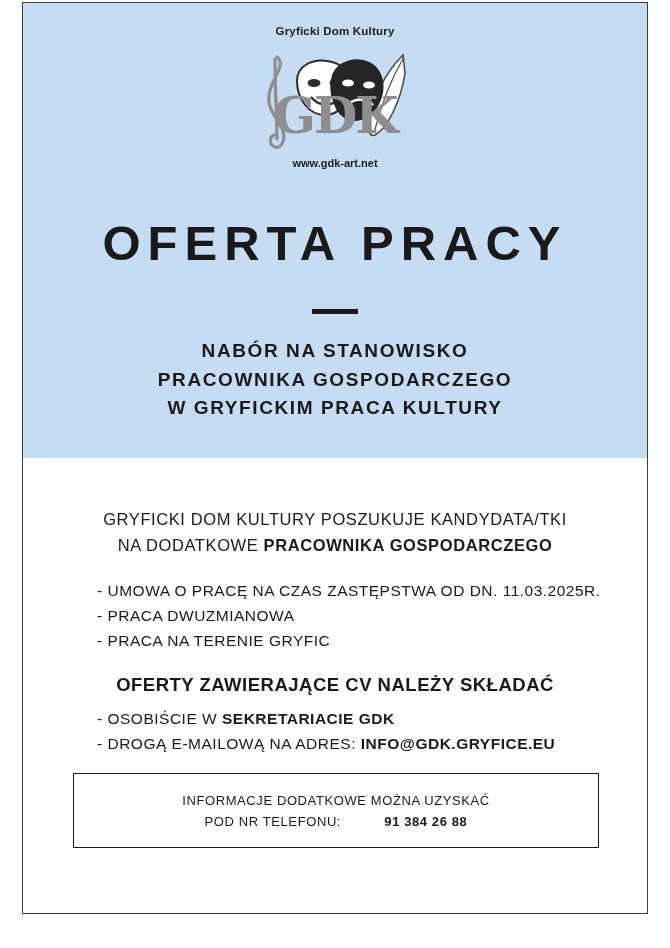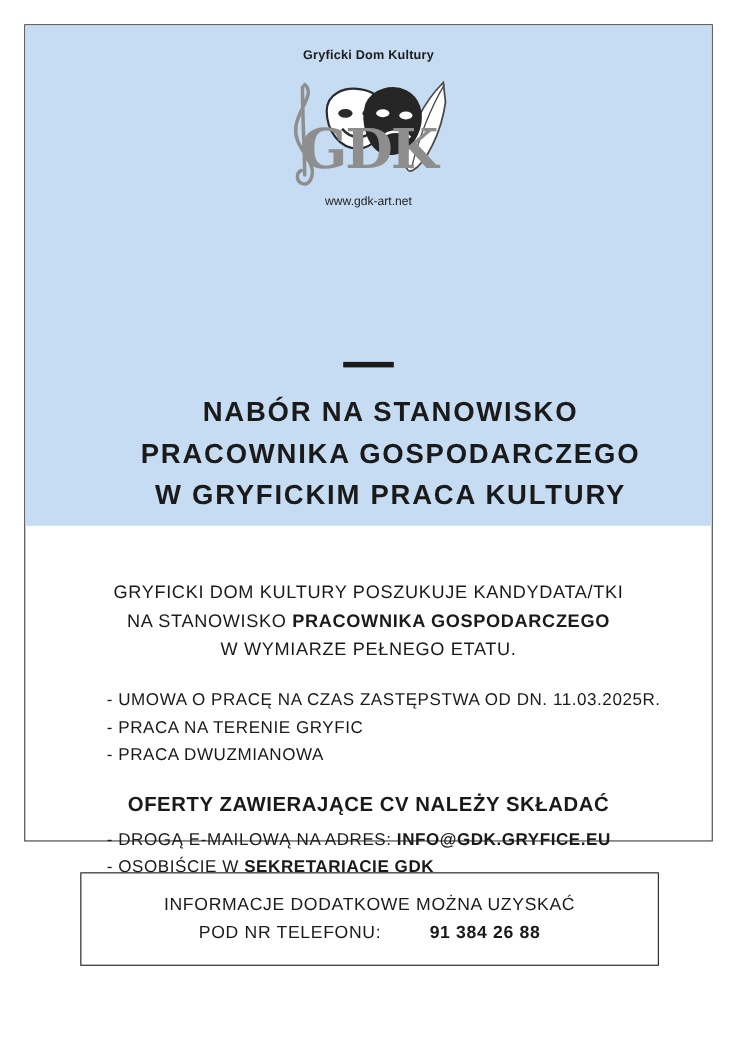--- a/index.html
+++ b/index.html
@@ -13,23 +13,23 @@
     position: relative;
     width: 670px;
     height: 948px;
     background: #ffffff;
     overflow: hidden;
   }
   
   .frame {
     position: absolute;
     left: 22px;
-    top: 22px;
+    top: 2px;
     width: 626px;
-    height: 743px;
+    height: 912px;
     border: 1px solid #3d3d3d;
     background: #ffffff;
   }
   
   .top-band {
     position: absolute;
     left: 0;
     top: 0;
     width: 100%;
     height: 455px;
@@ -69,21 +69,21 @@
     letter-spacing: -2px;
     line-height: 1;
   }
   .logo-url {
     position: absolute;
     left: 0;
     top: 118px;
     width: 200px;
     text-align: center;
     font-size: 11px;
-    font-weight: normal;
+    font-weight: bold;
     color: #1c1c1c;
   }
   
   .headline {
     position: absolute;
     left: 0;
     top: 212px;
     width: 100%;
     text-align: center;
     font-size: 49px;
@@ -99,26 +99,25 @@
     height: 5px;
     margin-left: -23px;
     background: #1a1a1a;
   }
   .subhead {
     position: absolute;
     left: 0;
     top: 334px;
     width: 100%;
     text-align: center;
-    font-size: 25px;
+    font-size: 19px;
     font-weight: bold;
     letter-spacing: 1.6px;
     line-height: 1.5;
     color: #1a1a1a;
-    margin-left: 20px;
   }
   
   .body-area {
     position: absolute;
     left: 0;
     top: 455px;
     width: 100%;
     padding: 16px 28px;
   }
   .intro {
@@ -158,21 +157,21 @@
   .submit-lines b { font-weight: bold; }
   
   .info-box {
     position: absolute;
     left: 50px;
     top: 770px;
     width: 526px;
     border: 1.5px solid #1a1a1a;
     padding: 16px 18px 15px;
     text-align: center;
-    font-size: 16px;
+    font-size: 13px;
     letter-spacing: 0.6px;
     line-height: 1.62;
     color: #1a1a1a;
   }
   .info-box b { font-weight: bold; margin-left: 39px; }
 </style>
 </head>
 <body>
 
 <div class="page">
@@ -198,48 +197,48 @@
           <path d="M98 36 C104 22 122 18 134 24 C146 30 150 44 146 58 C141 74 128 84 114 80 C100 76 93 52 98 36 Z" fill="#262626" stroke="#262626" stroke-width="2"></path>
           <ellipse cx="113" cy="44" rx="6" ry="3.6" fill="#ffffff"></ellipse>
           <ellipse cx="134" cy="46" rx="6" ry="3.6" fill="#ffffff"></ellipse>
           <path d="M112 66 C120 58 132 60 138 66" stroke="#ffffff" stroke-width="2.4" fill="none"></path>
         </svg>
         <div class="logo-gdk">GDK</div>
         <div class="logo-url">www.gdk-art.net</div>
       </div>
     </div>
 
+    <div class="headline">OFERTA PRACY</div>
     <div class="rule"></div>
 
     <div class="subhead">
       <div>NABÓR NA STANOWISKO</div>
       <div>PRACOWNIKA GOSPODARCZEGO</div>
       <div>W GRYFICKIM PRACA KULTURY</div>
     </div>
 
     <div class="body-area">
       <div class="intro">
         <div>GRYFICKI DOM KULTURY POSZUKUJE KANDYDATA/TKI</div>
-        <div><span>NA STANOWISKO </span><b>PRACOWNIKA GOSPODARCZEGO</b></div>
-        <div>W WYMIARZE PEŁNEGO ETATU.</div>
+        <div><span>NA DODATKOWE </span><b>PRACOWNIKA GOSPODARCZEGO</b></div>
       </div>
 
       <div class="bullets">
         <div>- UMOWA O PRACĘ NA CZAS ZASTĘPSTWA OD DN. 11.03.2025R.</div>
+        <div>- PRACA DWUZMIANOWA</div>
         <div>- PRACA NA TERENIE GRYFIC</div>
-        <div>- PRACA DWUZMIANOWA</div>
       </div>
 
       <div class="offer-head">
         <div>OFERTY ZAWIERAJĄCE CV NALEŻY SKŁADAĆ</div>
       </div>
 
       <div class="submit-lines">
+        <div><span>- OSOBIŚCIE W </span><b>SEKRETARIACIE GDK</b></div>
         <div><span>- DROGĄ E-MAILOWĄ NA ADRES: </span><b>INFO@GDK.GRYFICE.EU</b></div>
-        <div><span>- OSOBIŚCIE W </span><b>SEKRETARIACIE GDK</b></div>
       </div>
     </div>
 
     <div class="info-box">
       <div>INFORMACJE DODATKOWE MOŻNA UZYSKAĆ</div>
       <div><span>POD NR TELEFONU: </span><b>91 384 26 88</b></div>
     </div>
 
   </div>
 </div>

